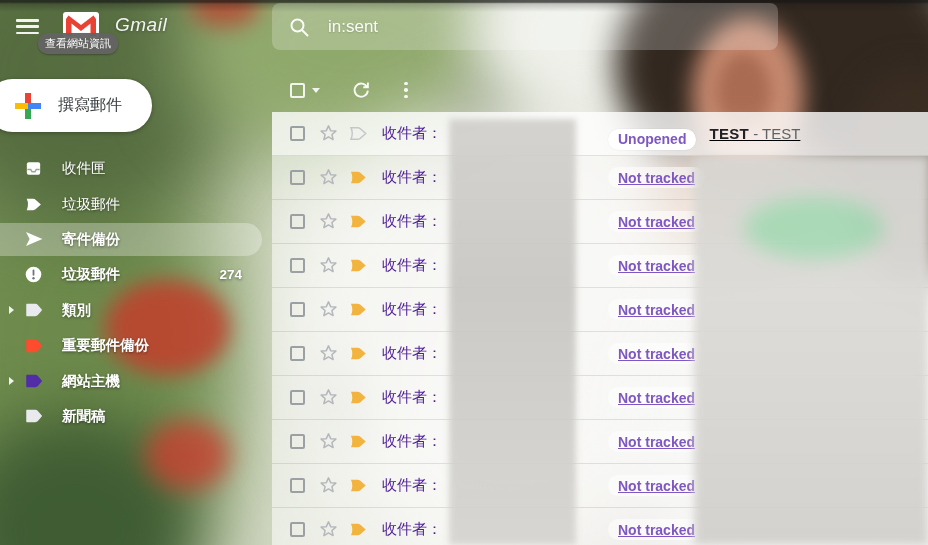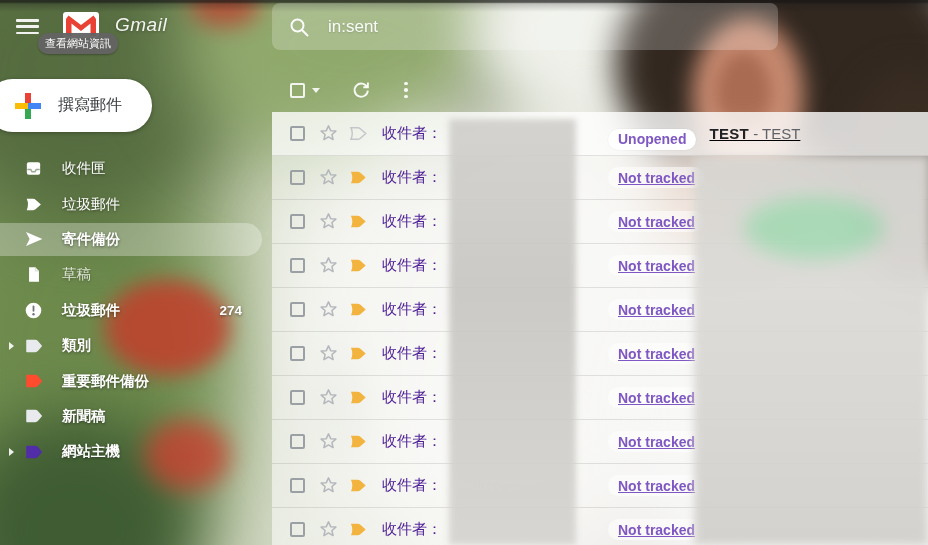--- a/index.html
+++ b/index.html
@@ -180,33 +180,20 @@
         <i></i>
       </span>
     <span class="sicon">
         <svg width="20" height="20" viewBox="0 0 20 20">
     <path d="M2 3 L18.4 10 2 17 5.6 10 z" fill="#ffffff"></path>
   </svg>
       </span>
     <span class="slabel">寄件備份</span>
     <span class="scount"></span>
   </div>
-    <div class="sitem dim">
-    <span class="expander">
-        <i></i>
-      </span>
-    <span class="sicon">
-        <svg width="18" height="19" viewBox="0 0 20 20">
-    <path d="M4.5 2 h7 L15.5 6 v12 H4.5 z" fill="#ffffff"></path>
-    <path d="M11.5 2 v4 h4" fill="none" stroke="#cfd2cd" stroke-width="1"></path>
-  </svg>
-      </span>
-    <span class="slabel">草稿</span>
-    <span class="scount"></span>
-  </div>
     <div class="sitem bold">
     <span class="expander">
         <i></i>
       </span>
     <span class="sicon">
         <svg width="19" height="19" viewBox="0 0 20 20">
     <circle cx="10" cy="10" r="8.2" fill="#ffffff"></circle>
     <rect x="9.05" y="4.8" width="1.9" height="6.4" rx="0.95" fill="#70757a"></rect>
     <circle cx="10" cy="13.9" r="1.25" fill="#70757a"></circle>
   </svg>
@@ -232,41 +219,41 @@
       </span>
     <span class="sicon">
         <svg width="20" height="20" viewBox="0 0 20 20">
     <path class="tint" d="M3 4.5 h8.3 q1.2 0 2 .9 L17.2 10 l-3.9 4.6 q-.8 .9 -2 .9 H3 z" fill="#ff4b2e" stroke="#ff4b2e" stroke-width="1.5" stroke-linejoin="round"></path>
   </svg>
       </span>
     <span class="slabel">重要郵件備份</span>
     <span class="scount"></span>
   </div>
     <div class="sitem bold">
+    <span class="expander show">
+        <i></i>
+      </span>
+    <span class="sicon">
+        <svg width="20" height="20" viewBox="0 0 20 20">
+    <path class="tint" d="M3 4.5 h8.3 q1.2 0 2 .9 L17.2 10 l-3.9 4.6 q-.8 .9 -2 .9 H3 z" fill="#512da8" stroke="#512da8" stroke-width="1.5" stroke-linejoin="round"></path>
+  </svg>
+      </span>
+    <span class="slabel">網站主機</span>
+    <span class="scount"></span>
+  </div>
+    <div class="sitem bold">
     <span class="expander">
         <i></i>
       </span>
     <span class="sicon">
         <svg width="20" height="20" viewBox="0 0 20 20">
     <path class="tint" d="M3 4.5 h8.3 q1.2 0 2 .9 L17.2 10 l-3.9 4.6 q-.8 .9 -2 .9 H3 z" fill="#e8eaed" stroke="#e8eaed" stroke-width="1.5" stroke-linejoin="round"></path>
   </svg>
       </span>
     <span class="slabel">新聞稿</span>
-    <span class="scount"></span>
-  </div>
-    <div class="sitem bold">
-    <span class="expander show">
-        <i></i>
-      </span>
-    <span class="sicon">
-        <svg width="20" height="20" viewBox="0 0 20 20">
-    <path class="tint" d="M3 4.5 h8.3 q1.2 0 2 .9 L17.2 10 l-3.9 4.6 q-.8 .9 -2 .9 H3 z" fill="#512da8" stroke="#512da8" stroke-width="1.5" stroke-linejoin="round"></path>
-  </svg>
-      </span>
-    <span class="slabel">網站主機</span>
     <span class="scount"></span>
   </div>
   </nav>
 
 <div class="toolbar">
   <div class="t-check"></div>
   <div class="t-caret"></div>
   <div class="t-refresh">
     <svg width="20" height="20" viewBox="0 0 20 20" fill="none" stroke="rgba(255,255,255,.92)" stroke-width="1.9">
       <path d="M16.1 7.2 A6.6 6.6 0 1 0 16.8 10.6"></path>

